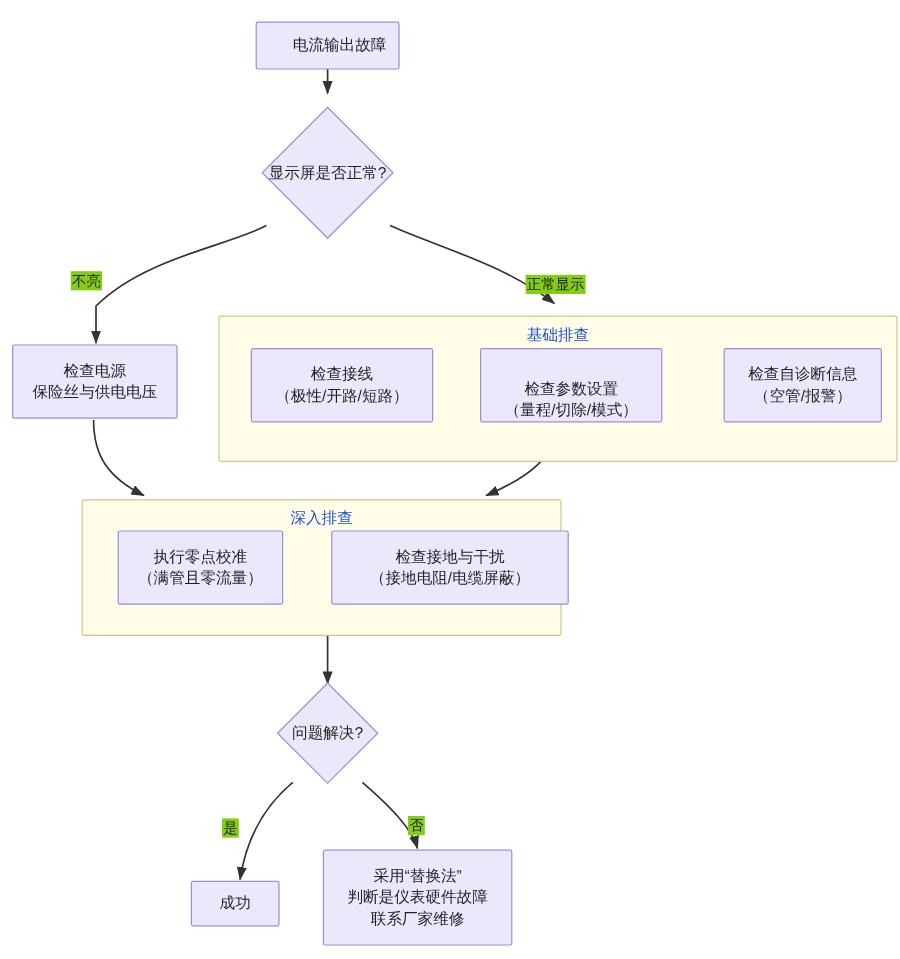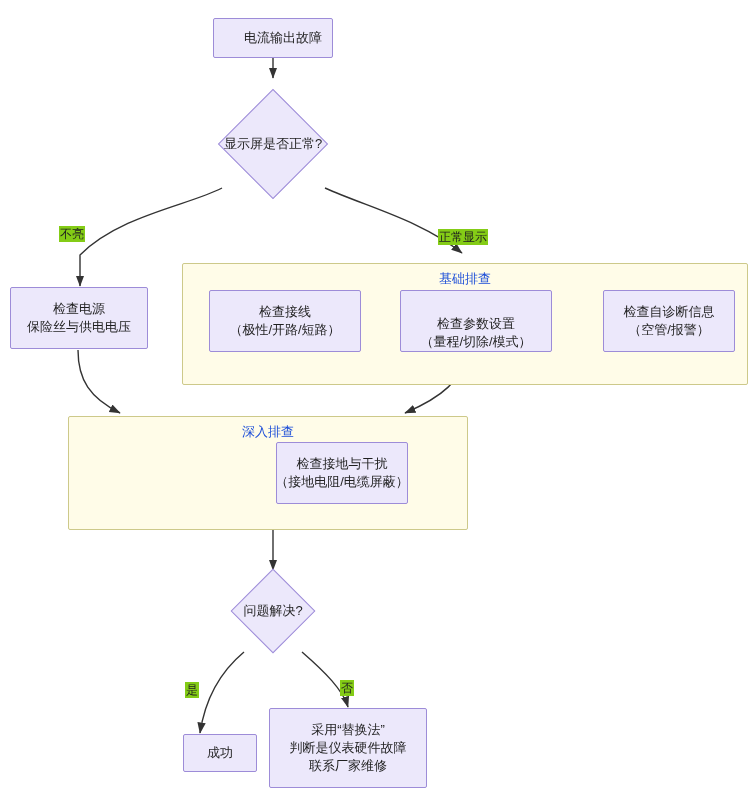--- a/index.html
+++ b/index.html
@@ -146,32 +146,36 @@
   <div class="node-box" style="left:400px; top:290px; width:152px; height:62px;justify-content:flex-end;">
     <span>检查参数设置</span>
     <span>（量程/切除/模式）</span>
   </div>
 
   <div class="node-box" style="left:588px; top:290px; width:132px; height:62px;margin-left:15px;">
     <span>检查自诊断信息</span>
     <span>（空管/报警）</span>
   </div>
 
+  <div class="node-box" style="left:98px; top:442px; width:138px; height:62px;">
+    <span>执行零点校准</span>
+    <span>（满管且零流量）</span>
+  </div>
 
-  <div class="node-box" style="left:276px; top:442px; width:132px; height:62px;">
+  <div class="node-box" style="left:276px; top:442px; width:198px; height:62px;">
     <span>检查接地与干扰</span>
     <span>（接地电阻/电缆屏蔽）</span>
   </div>
 
   <div class="diamond" style="left:243px; top:581px; width:60px; height:60px;"></div>
   <div class="diamond-label" style="left:213px; top:602px; width:120px; height:18px;">
     <span>问题解决?</span>
   </div>
 
-  <div class="node-box" style="left:159px; top:734px; width:74px; height:38px;margin-left:24px;">
+  <div class="node-box" style="left:159px; top:734px; width:74px; height:38px;">
     <span>成功</span>
   </div>
 
   <div class="node-box" style="left:269px; top:708px; width:158px; height:80px;text-align:center;">
     <span>采用“替换法”</span>
     <span>判断是仪表硬件故障</span>
     <span>联系厂家维修</span>
   </div>
 
   <div class="edge-label" style="left:59px; top:226px;">

